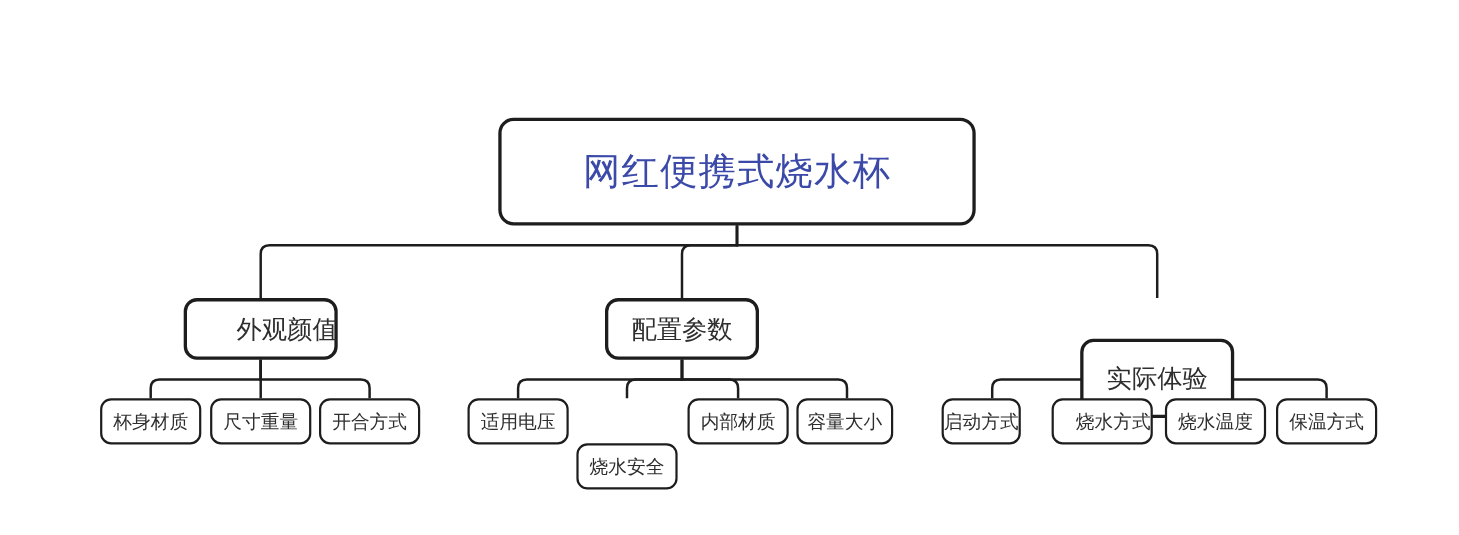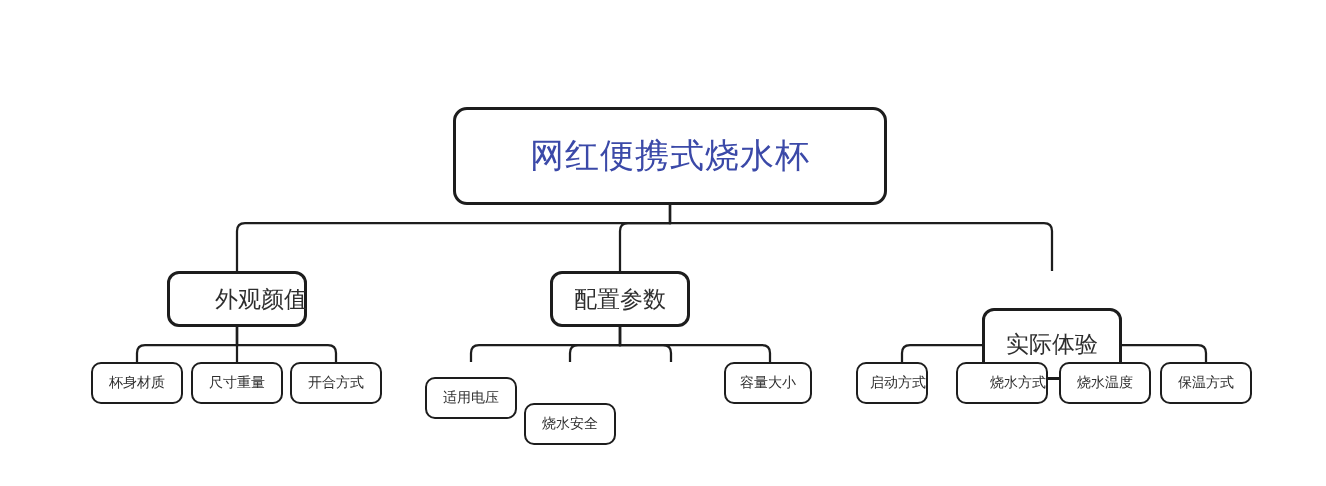--- a/index.html
+++ b/index.html
@@ -57,21 +57,21 @@
   }
   .node.branch .label {
     font-size: 23px;
     color: var(--text);
   }
   .node.leaf {
     border-radius: 10px;
     border-width: 2.5px;
   }
   .node.leaf .label {
-    font-size: 14px;
+    font-size: 17px;
     color: var(--text);
   }
 </style>
 </head>
 <body>
 
 <div class="canvas">
 
   <svg class="connectors" viewBox="0 0 1326 486" aria-hidden="true">
 
@@ -111,25 +111,28 @@
   <div class="node leaf" style="left:91px; top:362px; width:92px; height:42px;">
     <span class="label">杯身材质</span>
   </div>
   <div class="node leaf" style="left:191px; top:362px; width:92px; height:42px;">
     <span class="label">尺寸重量</span>
   </div>
   <div class="node leaf" style="left:290px; top:362px; width:92px; height:42px;justify-content:center;">
     <span class="label">开合方式</span>
   </div>
 
-  <div class="node leaf" style="left:425px; top:377px; width:92px; height:42px;">
+  <div class="node leaf" style="left:425px; top:362px; width:92px; height:42px;">
     <span class="label">适用电压</span>
   </div>
   <div class="node leaf" style="left:524px; top:362px; width:92px; height:42px;margin-top:41px;">
     <span class="label">烧水安全</span>
+  </div>
+  <div class="node leaf" style="left:625px; top:362px; width:92px; height:42px;">
+    <span class="label">内部材质</span>
   </div>
   <div class="node leaf" style="left:724px; top:362px; width:88px; height:42px;">
     <span class="label">容量大小</span>
   </div>
 
   <div class="node leaf" style="left:856px; top:362px; width:72px; height:42px;justify-content:flex-end;">
     <span class="label">启动方式</span>
   </div>
   <div class="node leaf" style="left:956px; top:362px; width:92px; height:42px;justify-content:flex-end;">
     <span class="label">烧水方式</span>

